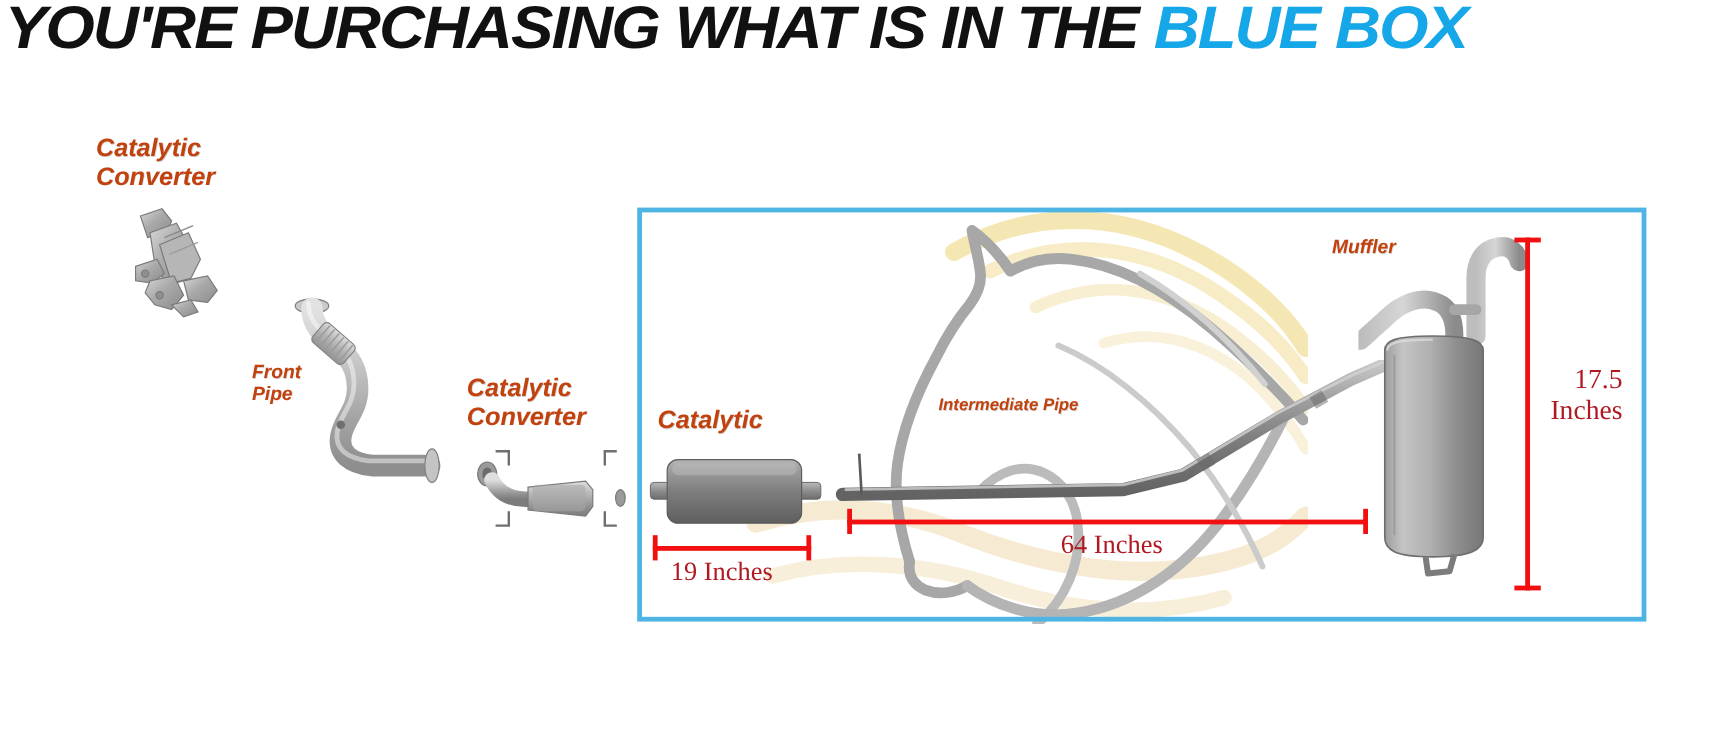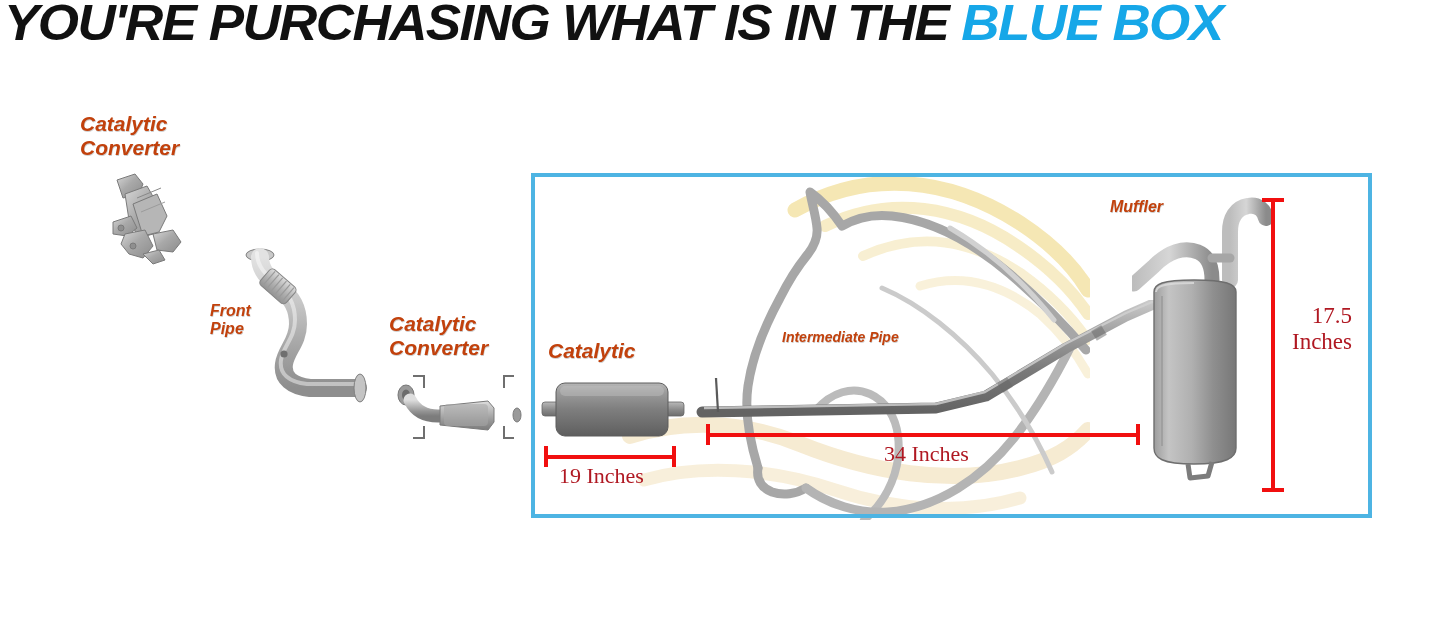--- a/index.html
+++ b/index.html
@@ -269,21 +269,21 @@
     <div class="dim-line-h" style="left:544px;top:455px;width:132px;"></div>
     <div class="dim-cap-v" style="left:544px;top:446px;height:21px;"></div>
     <div class="dim-cap-v" style="left:672px;top:446px;height:21px;"></div>
     <div class="dim-text" style="left:559px;top:464px;font-size:22px;">19 Inches</div>
   </div>
 
   <div>
     <div class="dim-line-h" style="left:706px;top:433px;width:434px;"></div>
     <div class="dim-cap-v" style="left:706px;top:424px;height:21px;"></div>
     <div class="dim-cap-v" style="left:1136px;top:424px;height:21px;"></div>
-    <div class="dim-text" style="left:884px;top:442px;font-size:22px;">34 Inches</div>
+    <div class="dim-text" style="left:884px;top:442px;font-size:22px;">64 Inches</div>
   </div>
 
   <div>
     <div class="dim-line-v" style="left:1271px;top:198px;height:294px;"></div>
     <div class="dim-cap-h" style="left:1262px;top:198px;width:22px;"></div>
     <div class="dim-cap-h" style="left:1262px;top:488px;width:22px;"></div>
     <div class="dim-text" style="left:1292px;top:303px;font-size:23px;text-align:right;">17.5
 Inches</div>
   </div>
 

